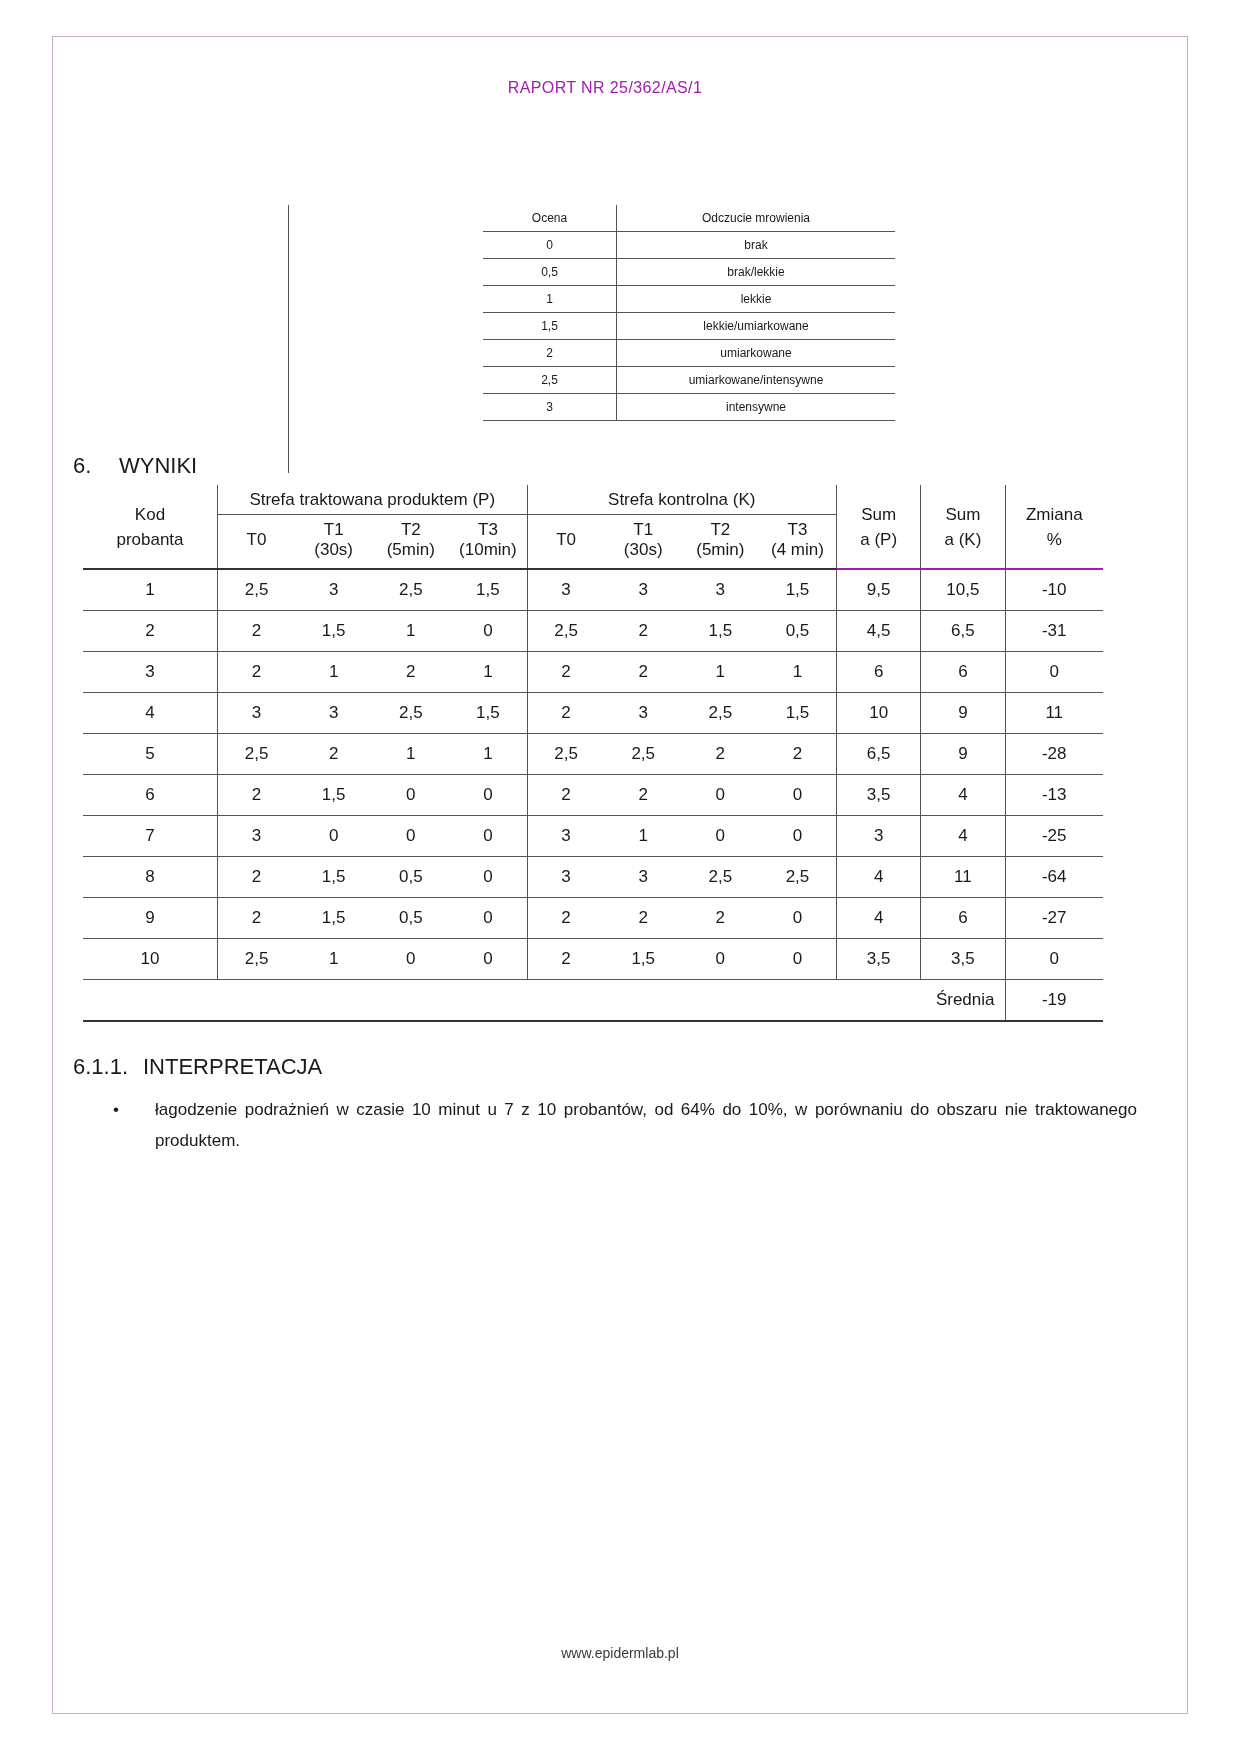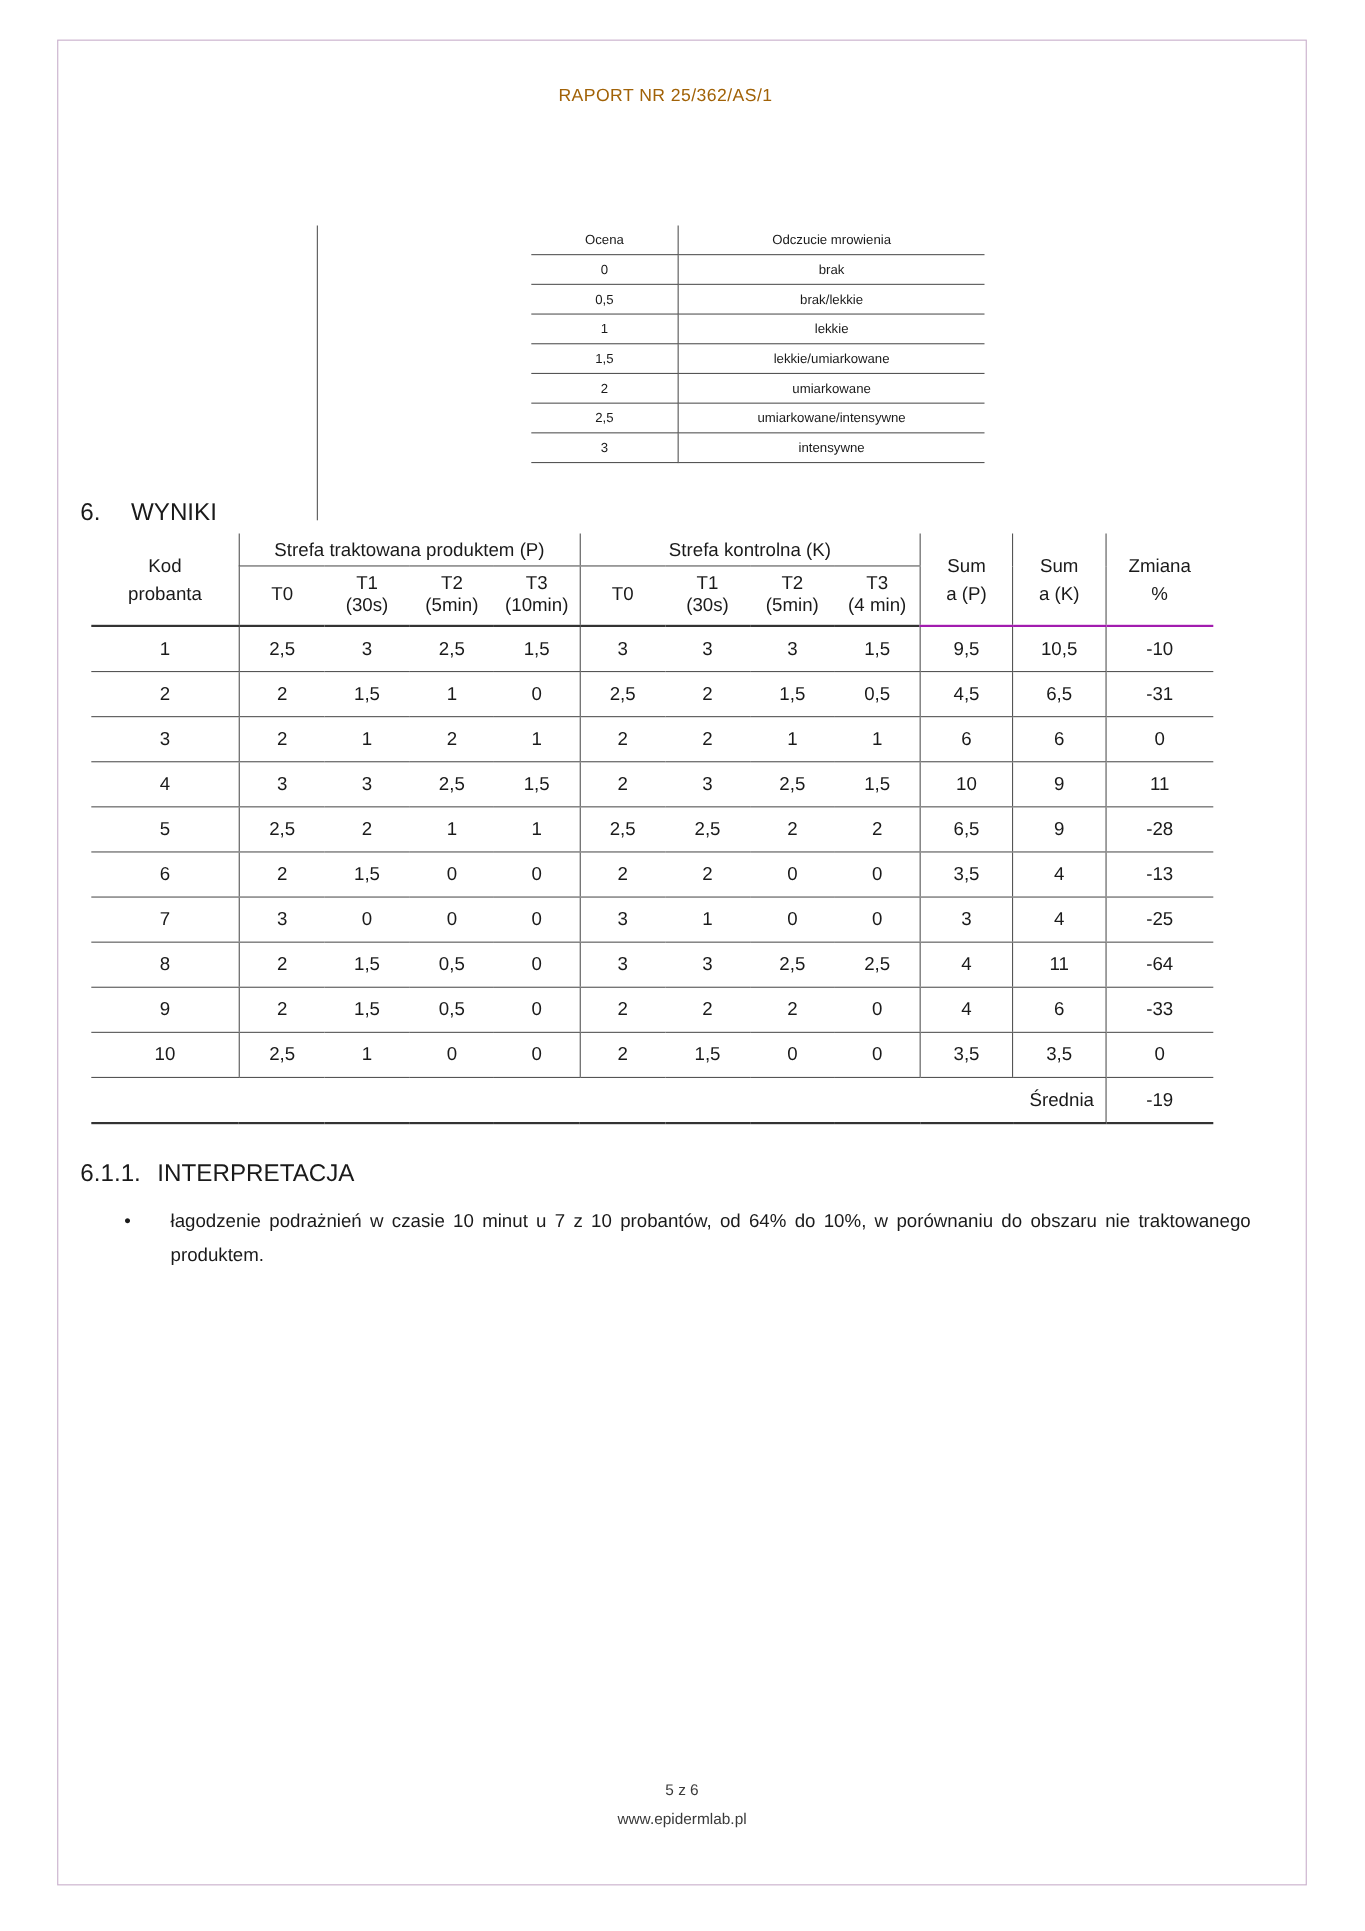--- a/index.html
+++ b/index.html
@@ -37,21 +37,21 @@
     width: 1134px;
     height: 1676px;
     box-sizing: border-box;
     padding: 30px 40px 0 10px;
   }
 
   .doc-header {
     text-align: center;
     font-size: 16px;
     letter-spacing: 0.4px;
-    color: #a16207;
+    color: #a21caf;
     margin: 12px 0 26px 0;
   }
 
   
   .scale-wrap {
     position: relative;
     margin: 0 0 0 0;
     height: 290px;
   }
   .scale-vline {
@@ -447,21 +447,21 @@
           <td class="vline-l">2</td>
           <td>1,5</td>
           <td>0,5</td>
           <td>0</td>
           <td class="vline-l">2</td>
           <td>2</td>
           <td>2</td>
           <td>0</td>
           <td class="vline-l">4</td>
           <td class="vline-l">6</td>
-          <td class="vline-l">-33</td>
+          <td class="vline-l">-27</td>
         </tr>
         <tr>
           <td>10</td>
           <td class="vline-l">2,5</td>
           <td>1</td>
           <td>0</td>
           <td>0</td>
           <td class="vline-l">2</td>
           <td>1,5</td>
           <td>0</td>
@@ -483,18 +483,17 @@
 
 
     <ul class="bullets">
       <li>
         <span class="dot">•</span>
         <span>łagodzenie podrażnień w czasie 10 minut u 7 z 10 probantów, od 64% do 10%, w porównaniu do obszaru nie traktowanego produktem.</span>
       </li>
     </ul>
 
     <div class="footer">
-      <div>5 z 6</div>
       <div>www.epidermlab.pl</div>
     </div>
 
   </div>
 </div>
 
 </body></html>

